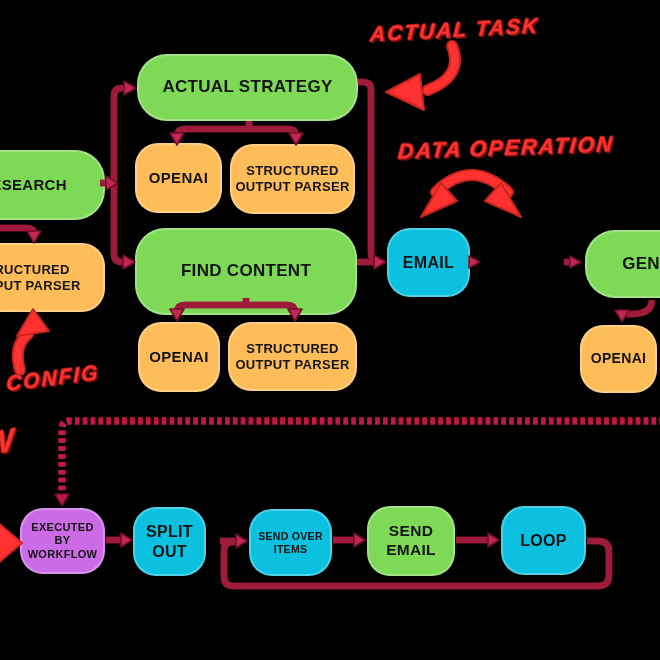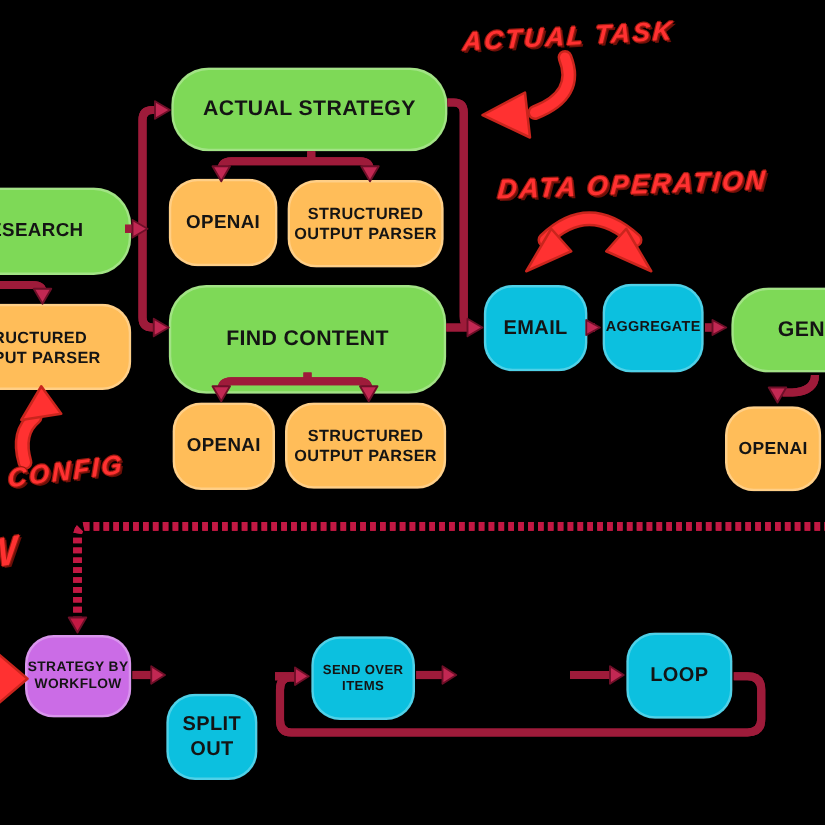--- a/index.html
+++ b/index.html
@@ -113,27 +113,28 @@
 OUTPUT PARSER</div>
     <div class="node r-big" style="left: 137px; top: 54px; width: 221px; height: 67px; font-size: 17px; background: rgb(126, 217, 87);">ACTUAL STRATEGY</div>
     <div class="node r-sm" style="left: 135px; top: 143px; width: 87px; height: 70px; font-size: 15px; background: rgb(255, 189, 89);">OPENAI</div>
     <div class="node r-sm" style="left: 230px; top: 144px; width: 125px; height: 70px; font-size: 13px; background: rgb(255, 189, 89);">STRUCTURED
 OUTPUT PARSER</div>
     <div class="node r-big" style="left: 135px; top: 228px; width: 222px; height: 87px; font-size: 17px; background: rgb(126, 217, 87);">FIND CONTENT</div>
     <div class="node r-sm" style="left: 138px; top: 322px; width: 82px; height: 70px; font-size: 15px; background: rgb(255, 189, 89);">OPENAI</div>
     <div class="node r-sm" style="left: 228px; top: 322px; width: 129px; height: 69px; font-size: 13px; background: rgb(255, 189, 89);">STRUCTURED
 OUTPUT PARSER</div>
     <div class="node r-sm" style="left: 387px; top: 228px; width: 83px; height: 69px; font-size: 16px; background: rgb(12, 192, 223);">EMAIL</div>
-    <div class="node r-sm" style="left: 482px; top: 227px; width: 81px; height: 71px; font-size: 11.5px; background: rgb(12, 192, 223);">AGGREGATE</div>
     <div class="node r-big" style="left: 585px; top: 230px; width: 170px; height: 68px; font-size: 17px; background: rgb(126, 217, 87);">GENERATE</div>
     <div class="node r-sm" style="left: 580px; top: 325px; width: 77px; height: 68px; font-size: 14px; background: rgb(255, 189, 89);">OPENAI</div>
-    <div class="node r-sm" style="left: 20px; top: 508px; width: 85px; height: 66px; font-size: 11px; background: rgb(203, 108, 230);">STRATEGY BY
+    <div class="node r-sm" style="left: 20px; top: 508px; width: 85px; height: 66px; font-size: 11px; background: rgb(203, 108, 230);">EXECUTED BY
 WORKFLOW</div>
-    <div class="node r-sm" style="left: 133px; top: 507px; width: 73px; height: 69px; font-size: 16px; background: rgb(12, 192, 223); margin-top: 48px;">SPLIT
+    <div class="node r-sm" style="left: 133px; top: 507px; width: 73px; height: 69px; font-size: 16px; background: rgb(12, 192, 223);">SPLIT
 OUT</div>
     <div class="node r-sm" style="left: 249px; top: 509px; width: 83px; height: 67px; font-size: 10.5px; background: rgb(12, 192, 223);">SEND OVER
 ITEMS</div>
+    <div class="node r-sm" style="left: 367px; top: 506px; width: 88px; height: 70px; font-size: 15.5px; background: rgb(126, 217, 87);">SEND
+EMAIL</div>
     <div class="node r-sm" style="left: 501px; top: 506px; width: 85px; height: 69px; font-size: 16px; background: rgb(12, 192, 223);">LOOP</div>
     <div class="marker" style="left: 370px; top: 18px; font-size: 21px; transform: rotate(-3deg) skewX(-6deg);">ACTUAL TASK</div>
     <div class="marker" style="left: 398px; top: 136px; font-size: 21.5px; transform: rotate(-2deg) skewX(-6deg);">DATA OPERATION</div>
     <div class="marker" style="left: 6px; top: 366px; font-size: 21px; transform: rotate(-7deg) skewX(-6deg);">CONFIG</div>
     <div class="marker" style="left: -16px; top: 424px; font-size: 32px; transform: rotate(-10deg) skewX(-6deg);">W</div>
   </div>
 
 </body></html>

